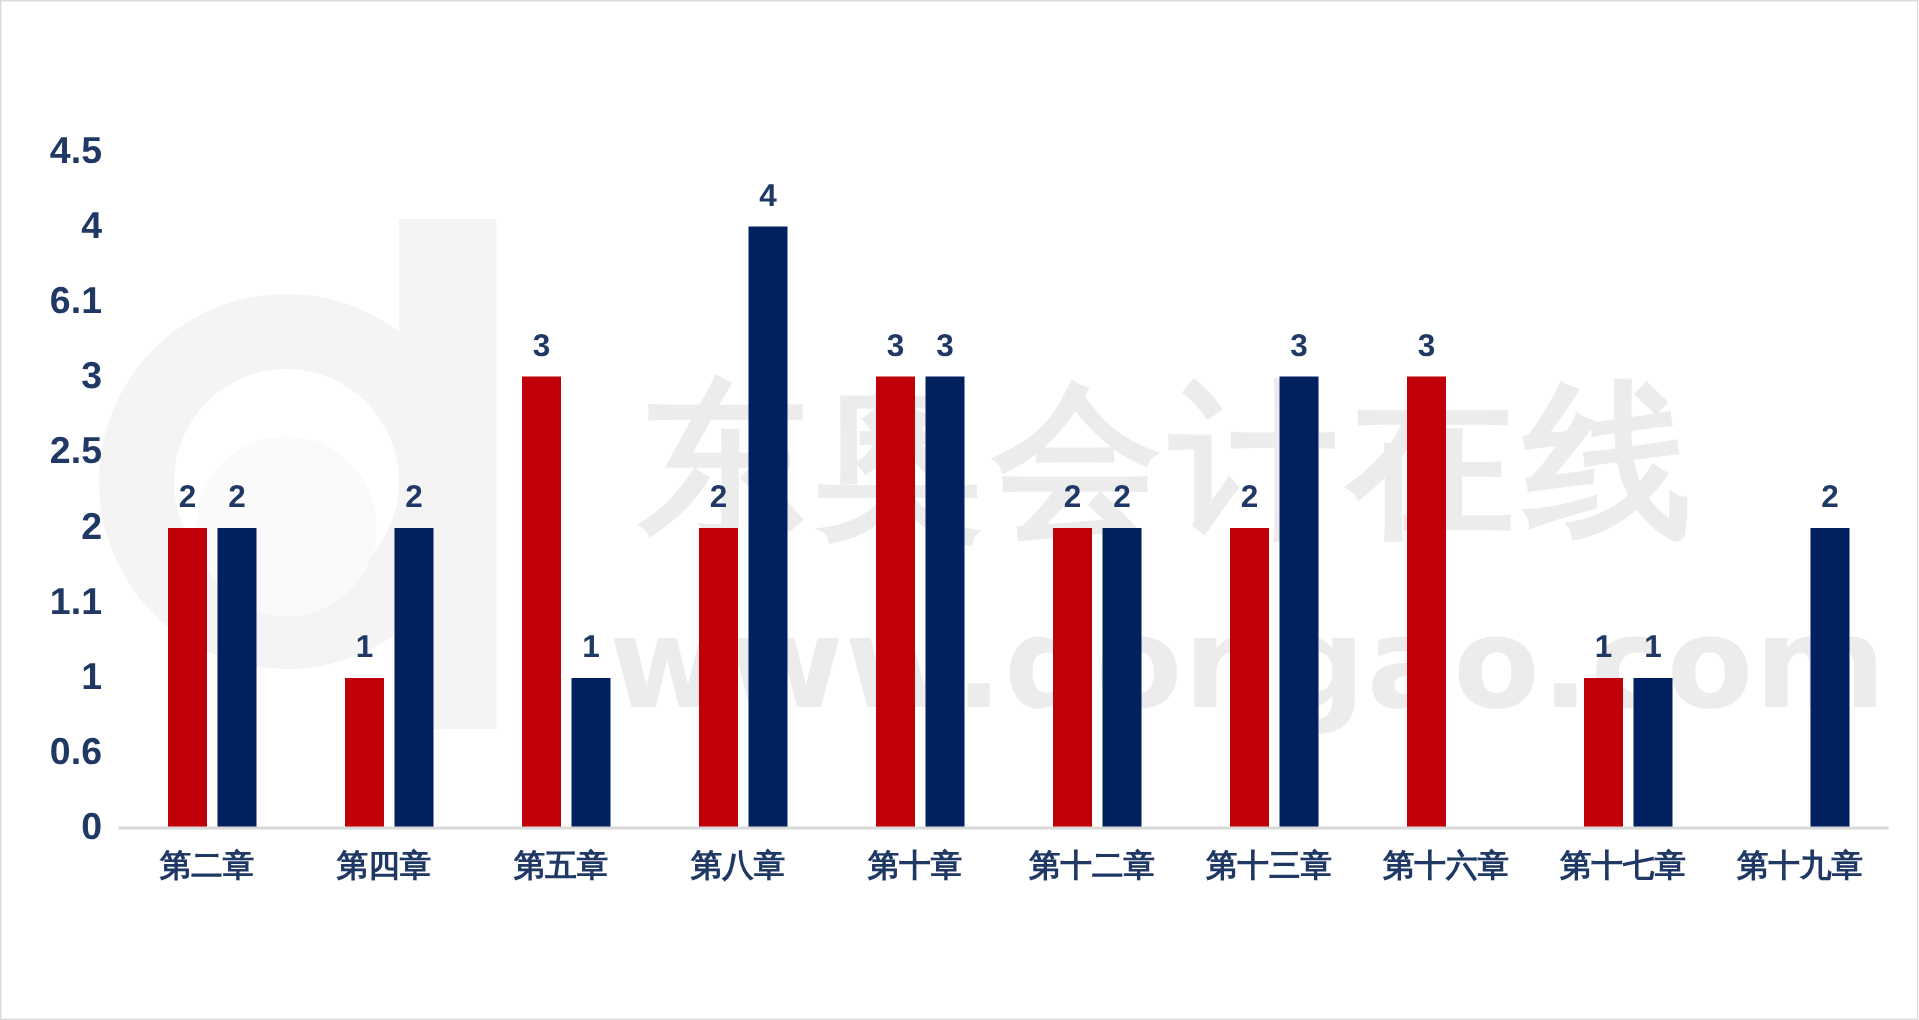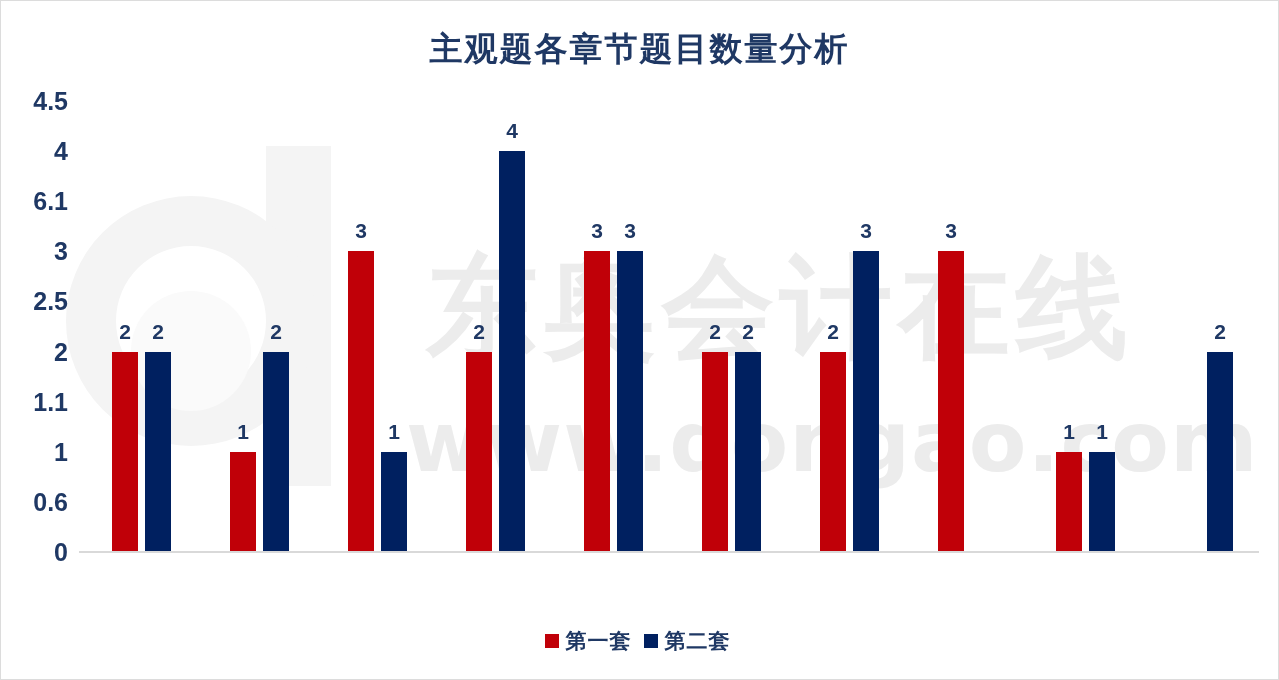--- a/index.html
+++ b/index.html
@@ -193,21 +193,20 @@
     <svg class="wm-logo" viewBox="0 0 330 340">
       <path d="M205,0 L270,0 L270,340 L205,340 Z" fill="#f4f4f4"></path>
       <path d="M130,50 a125,125 0 1,0 0,250 a125,125 0 1,0 0,-250 z
                M130,100 a75,75 0 1,1 0,150 a75,75 0 1,1 0,-150 z" fill="#f4f4f4" fill-rule="evenodd"></path>
       <circle cx="130" cy="205" r="60" fill="#fafafa"></circle>
     </svg>
     <div class="wm-text-main">东奥会计在线</div>
     <div class="wm-text-url">www.dongao.com</div>
   </div>
 
-  <div class="chart-title">主观题各章节题目数量分析</div>
 
   <div class="y-labels" id="y-labels">
       <div class="y-tick" style="top: 0px;">4.5</div>
       <div class="y-tick" style="top: 50.1111px;">4</div>
       <div class="y-tick" style="top: 100.222px;">6.1</div>
       <div class="y-tick" style="top: 150.333px;">3</div>
       <div class="y-tick" style="top: 200.444px;">2.5</div>
       <div class="y-tick" style="top: 250.556px;">2</div>
       <div class="y-tick" style="top: 300.667px;">1.1</div>
       <div class="y-tick" style="top: 350.778px;">1</div>
@@ -269,25 +268,27 @@
         <div class="bar-label s2" style="bottom: 108.222px;">1</div>
       </div>
       <div class="group" style="left: 1062px; width: 118px;">
         <div class="bar s2" style="height: 200.444px; background: rgb(0, 32, 96);"></div>
         <div class="bar-label s2" style="bottom: 208.444px;">2</div>
       </div>
     </div>
 
   <div class="axis-line"></div>
 
-
-  <div class="legend" id="legend">
-      <div class="legend-item">
-        <span class="legend-swatch" style="background: rgb(192, 0, 8);"></span>
-        <span class="legend-label">第一套</span>
-      </div>
-      <div class="legend-item">
-        <span class="legend-swatch" style="background: rgb(0, 32, 96);"></span>
-        <span class="legend-label">第二套</span>
-      </div>
+  <div class="x-labels" id="x-labels">
+      <div class="x-tick" style="left: 0px; width: 118px;">第二章</div>
+      <div class="x-tick" style="left: 118px; width: 118px;">第四章</div>
+      <div class="x-tick" style="left: 236px; width: 118px;">第五章</div>
+      <div class="x-tick" style="left: 354px; width: 118px;">第八章</div>
+      <div class="x-tick" style="left: 472px; width: 118px;">第十章</div>
+      <div class="x-tick" style="left: 590px; width: 118px;">第十二章</div>
+      <div class="x-tick" style="left: 708px; width: 118px;">第十三章</div>
+      <div class="x-tick" style="left: 826px; width: 118px;">第十六章</div>
+      <div class="x-tick" style="left: 944px; width: 118px;">第十七章</div>
+      <div class="x-tick" style="left: 1062px; width: 118px;">第十九章</div>
     </div>
 
+
 </div>
 
 </body></html>

